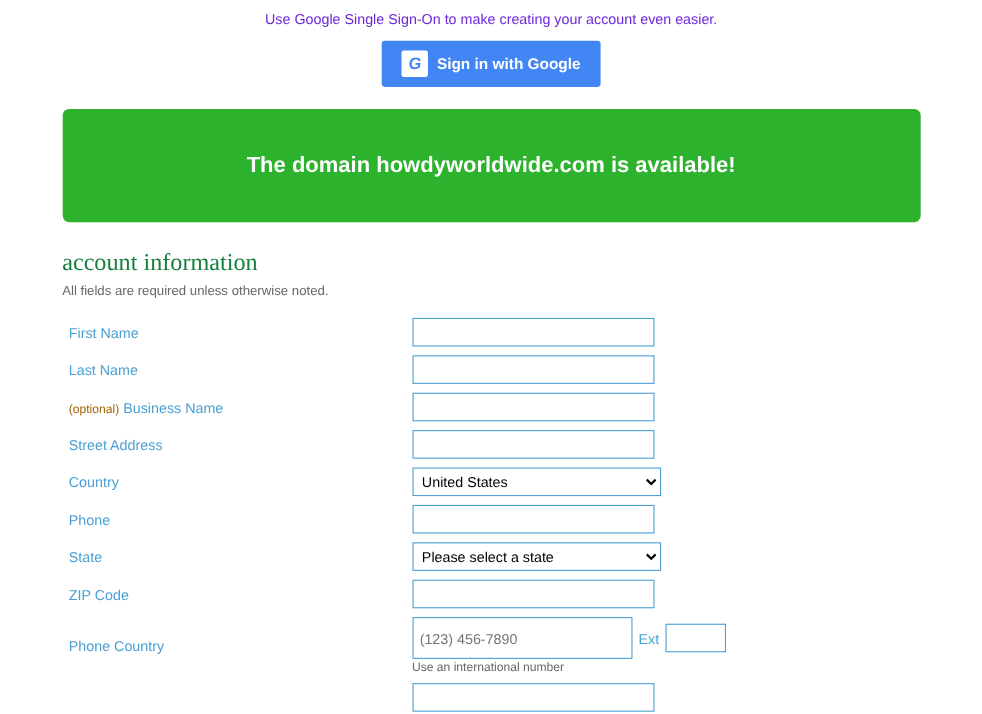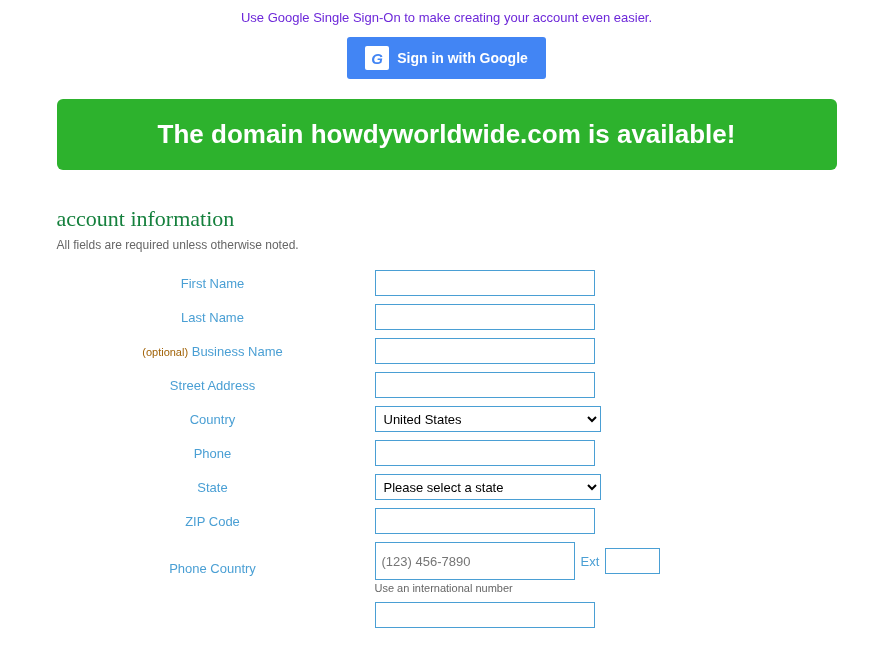--- a/index.html
+++ b/index.html
@@ -59,25 +59,25 @@
       color: #4285f4;
       font-family: Arial, sans-serif;
       font-weight: bold;
       font-size: 15px;
       font-style: italic;
     }
     .domain-banner {
       background: #2db22d;
       color: #fff;
       text-align: center;
-      padding: 20px 20px;
+      padding: 40px 20px;
       border-radius: 6px;
-      font-size: 26px;
-      font-weight: bold;
-      margin-bottom: 36px;
+      font-size: 20px;
+      font-weight: bold;
+      margin-bottom: 23px;
     }
     .section-title {
       font-family: Georgia, serif;
       font-size: 22px;
       color: #15803d;
       font-weight: normal;
       margin-bottom: 6px;
     }
     .required-note {
       color: #666;
@@ -89,21 +89,21 @@
       border-collapse: collapse;
     }
     .form-table tr {
       margin-bottom: 6px;
     }
     .form-table td {
       padding: 4px 6px;
       vertical-align: middle;
     }
     .label-cell {
-      text-align: center;
+      text-align: left;
       color: #4a9fd4;
       font-size: 13px;
       width: 200px;
       padding-right: 10px;
       white-space: nowrap;
     }
     .label-optional {
       color: #a16207;
       font-size: 11px;
     }

